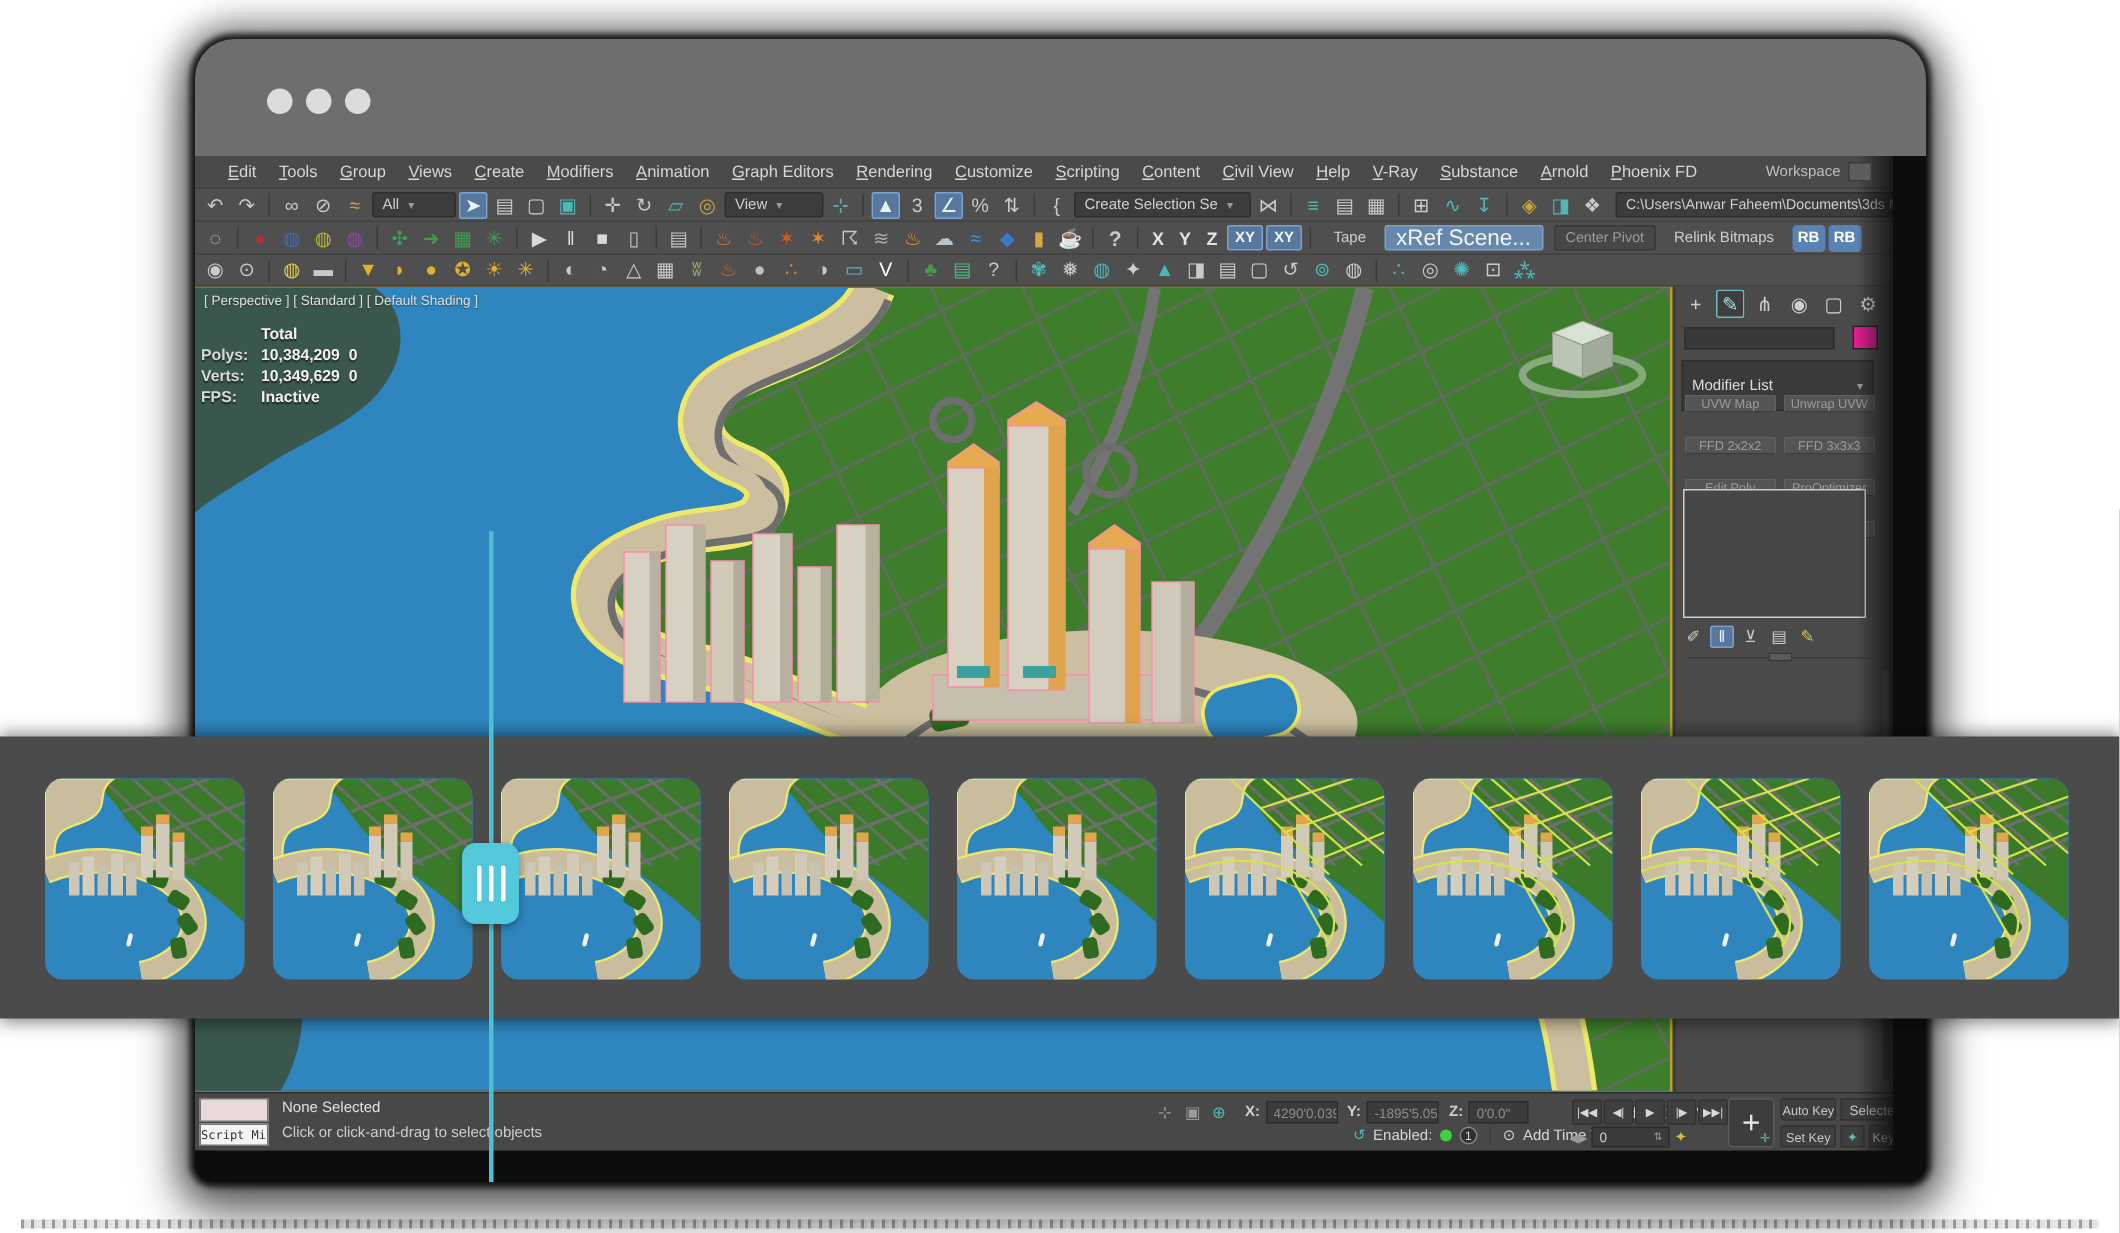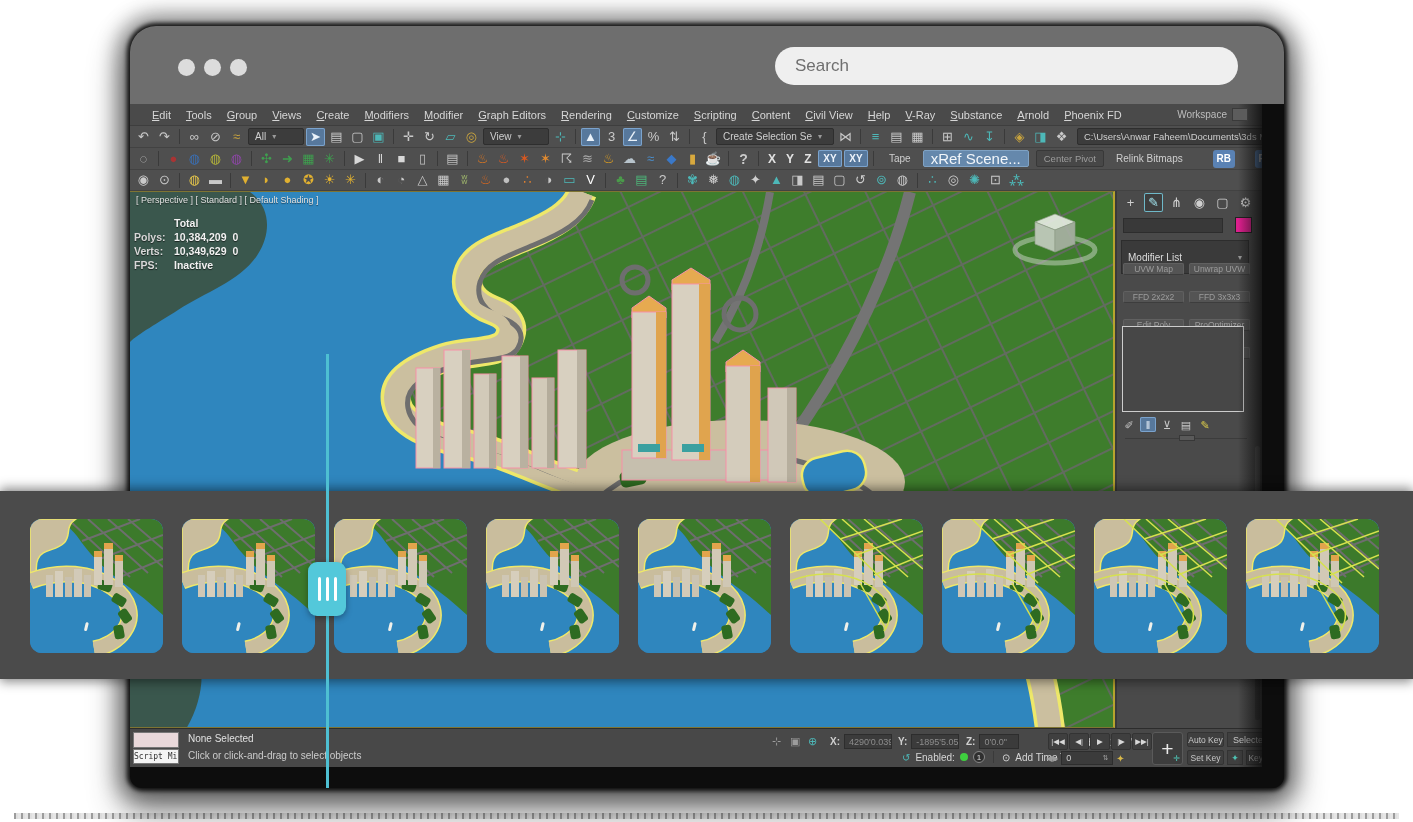--- a/index.html
+++ b/index.html
@@ -53,21 +53,21 @@
   .dd-path .lbl{ overflow:hidden; text-overflow:ellipsis; white-space:nowrap; flex:1; font-size:9.5px; }
   .axis-letter{ width:16px; text-align:center; font-size:12px; font-weight:bold; color:#e2e2e2; flex:0 0 auto;}
   .axis-toggle{ width:24px; height:17px; background:#57789c; box-shadow:0 0 0 1px #7ba3cd inset; border-radius:2px;
     color:#eef4fb; font-size:10px; font-weight:bold; display:flex; align-items:center; justify-content:center; flex:0 0 auto;}
   .flat-label{ font-size:10px; color:#cfcfcf; padding:0 10px; flex:0 0 auto;}
   .btn-blue{ height:17px; background:#6588ac; border:1px solid #7fa2c4; border-radius:2px; color:#f2f6fa;
     font-size:15px; display:flex; align-items:center; padding:0 7px; flex:0 0 auto;}
   .btn-dark{ height:17px; background:#474747; border:1px solid #383838; border-radius:2px; color:#9c9c9c;
     font-size:9.5px; display:flex; align-items:center; padding:0 7px; flex:0 0 auto;}
   .btn-rb{ width:22px; height:18px; background:#5a82b4; border-radius:3px; color:#fff; font-weight:bold;
-    font-size:10px; display:flex; align-items:center; justify-content:center; margin-left:18px; flex:0 0 auto;}
+    font-size:10px; display:flex; align-items:center; justify-content:center; margin-left:0; flex:0 0 auto;}
 
   
   .main-area{ position:absolute; left:0; top:87px; width:1132px; height:537px; background:#3a3a3a; }
   .viewport{ position:absolute; left:0; top:0; width:985px; height:537px; overflow:hidden;
     border-right:2px solid #b7a42e; border-top:1px solid rgba(183,164,46,.55); border-bottom:1px solid rgba(183,164,46,.55); }
   .viewport svg{ display:block; }
   .vp-header{ position:absolute; left:6px; top:3px; font-size:9px; color:#e0e0e0; text-shadow:0 1px 1px rgba(0,0,0,.5); }
   .vp-stats{ position:absolute; left:4px; top:24px; font-size:10.5px; font-weight:bold; color:#f2f2f2;
     text-shadow:0 1px 1px rgba(0,0,0,.6); line-height:14px; }
   .vp-stats .row{ display:flex; gap:6px; }
@@ -159,33 +159,32 @@
 
 <div id="page">
 
   <div class="browser-window">
     <div class="chrome">
       <div class="dots">
         <span class="dot"></span>
         <span class="dot"></span>
         <span class="dot"></span>
       </div>
-      <input class="search-pill" type="text" placeholder="Search" style="">
     </div>
 
     <div class="max-window">
 
       <div class="menubar">
           <span class="menu-item">Edit</span>
           <span class="menu-item">Tools</span>
           <span class="menu-item">Group</span>
           <span class="menu-item">Views</span>
           <span class="menu-item">Create</span>
           <span class="menu-item">Modifiers</span>
-          <span class="menu-item">Modifier</span>
+          <span class="menu-item">Animation</span>
           <span class="menu-item">Graph Editors</span>
           <span class="menu-item">Rendering</span>
           <span class="menu-item">Customize</span>
           <span class="menu-item">Scripting</span>
           <span class="menu-item">Content</span>
           <span class="menu-item">Civil View</span>
           <span class="menu-item">Help</span>
           <span class="menu-item">V-Ray</span>
           <span class="menu-item">Substance</span>
           <span class="menu-item">Arnold</span>

